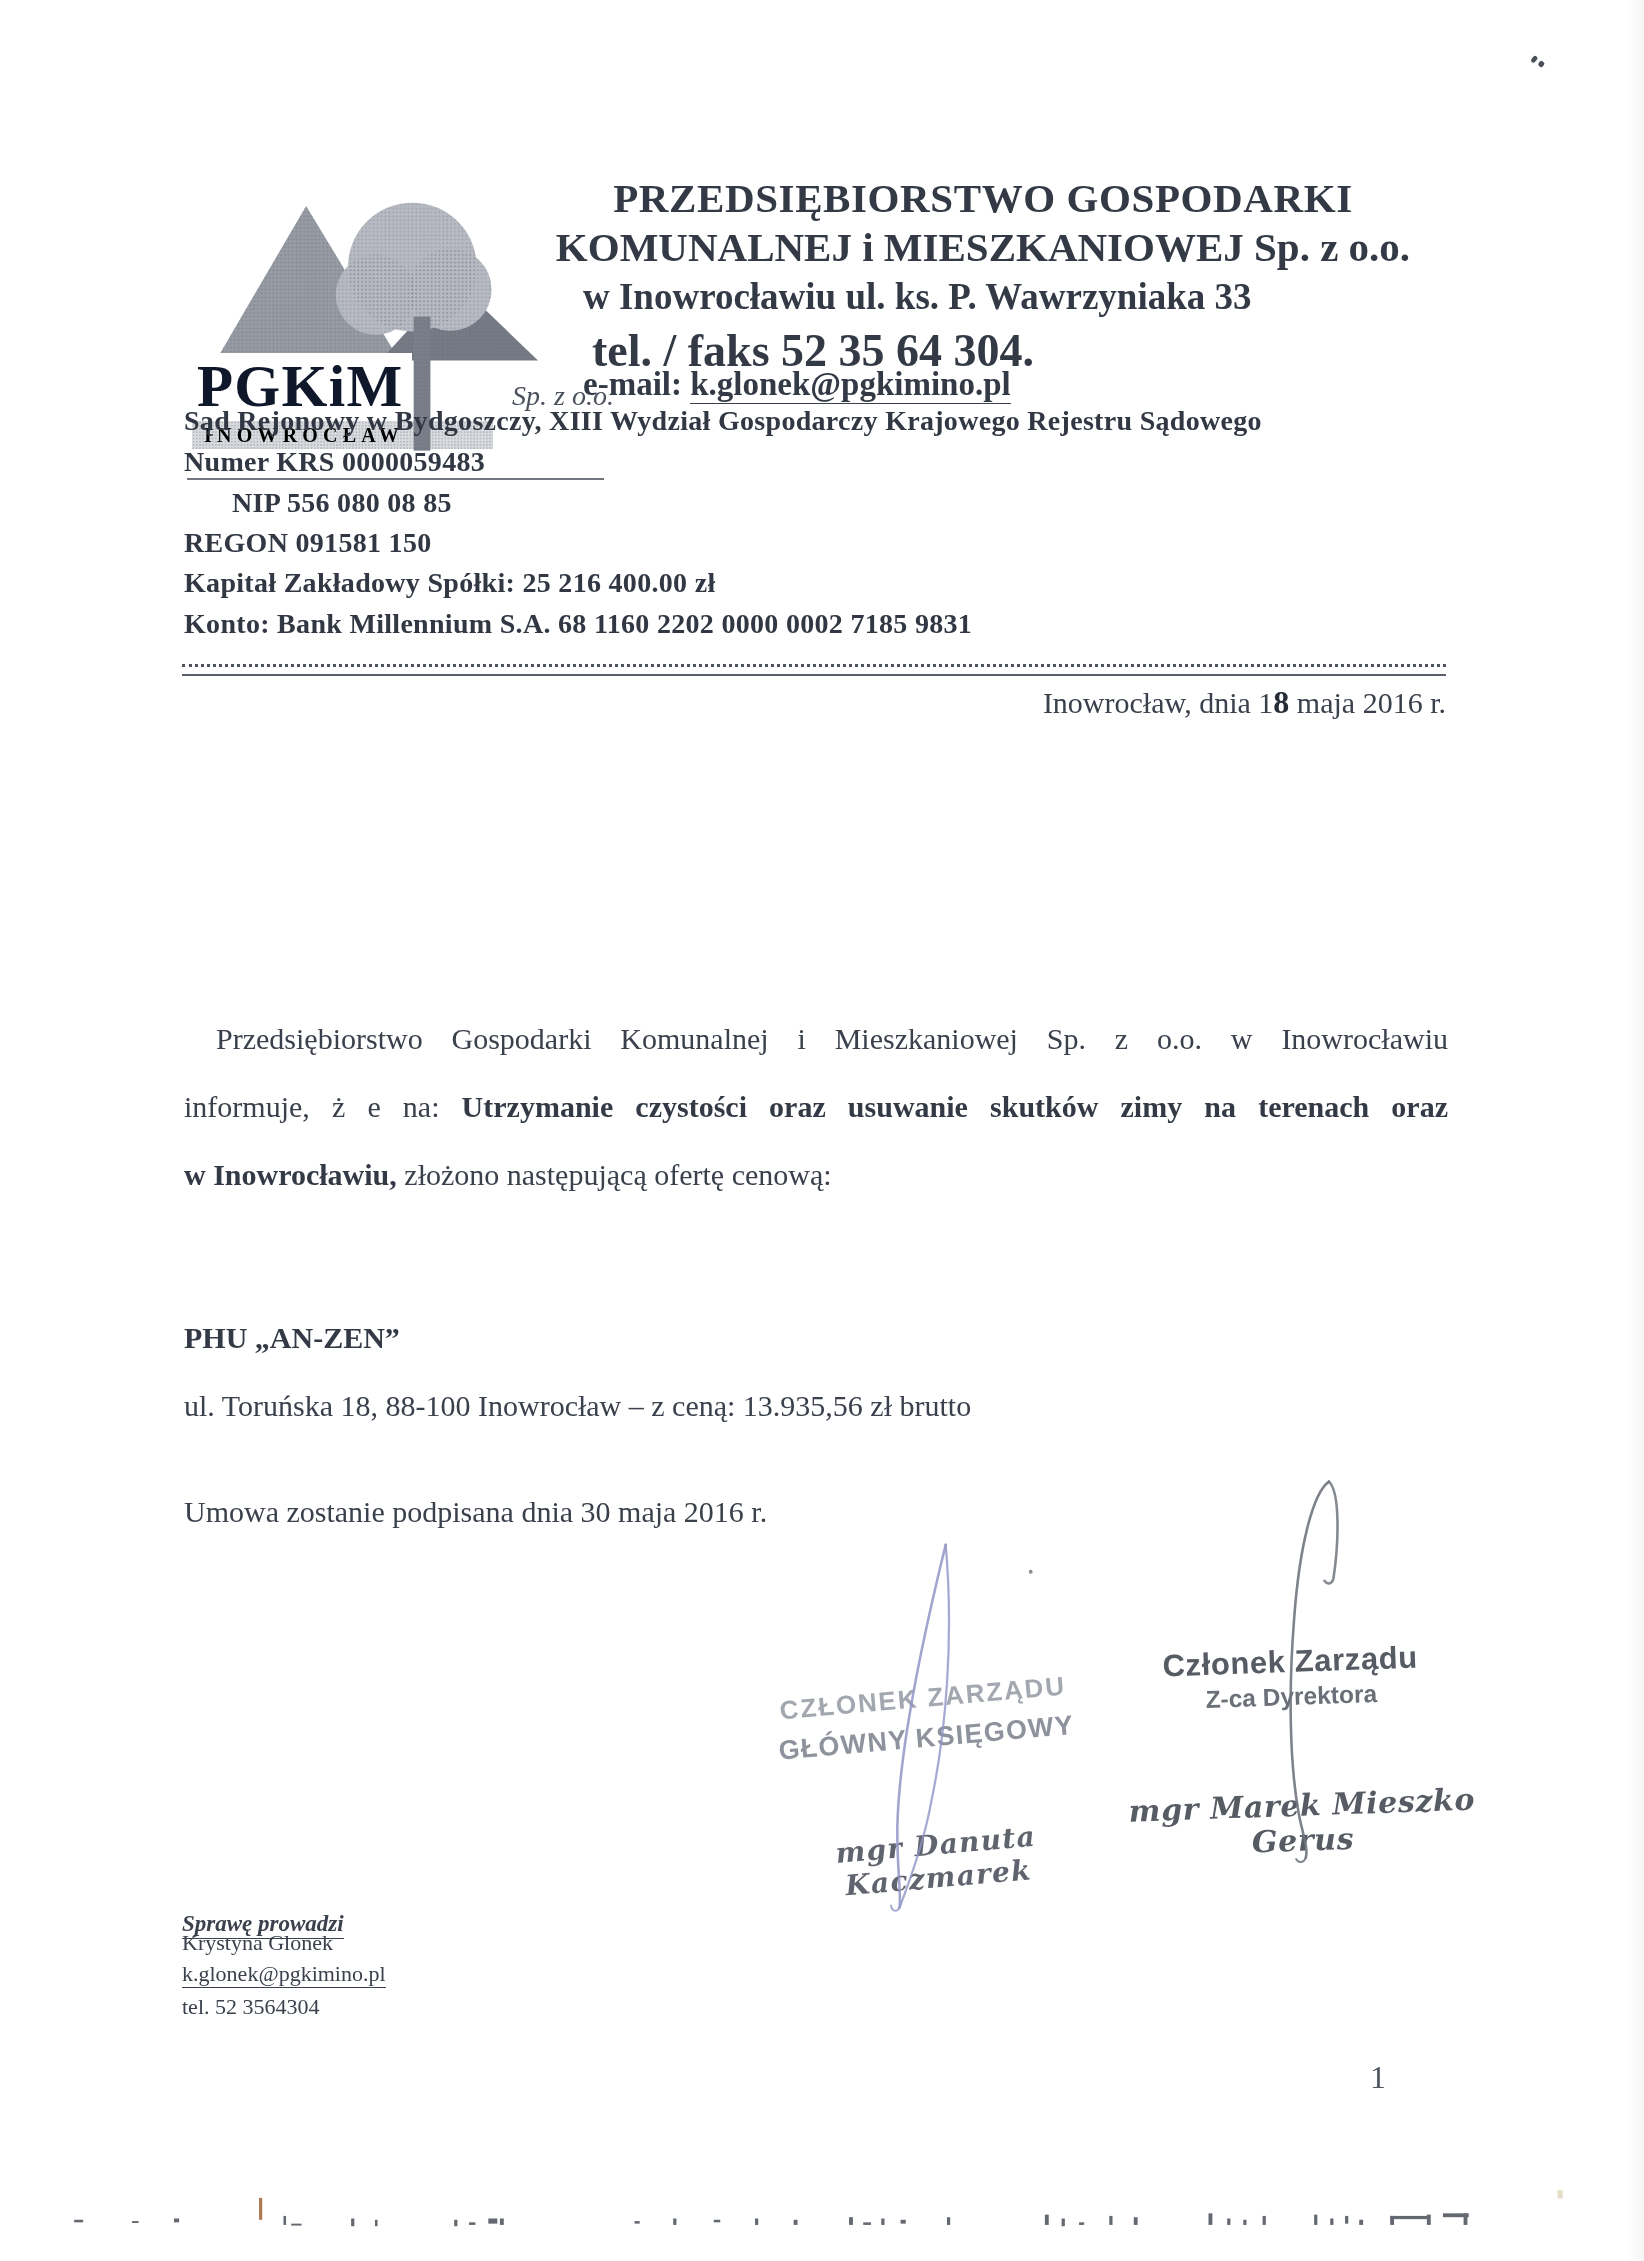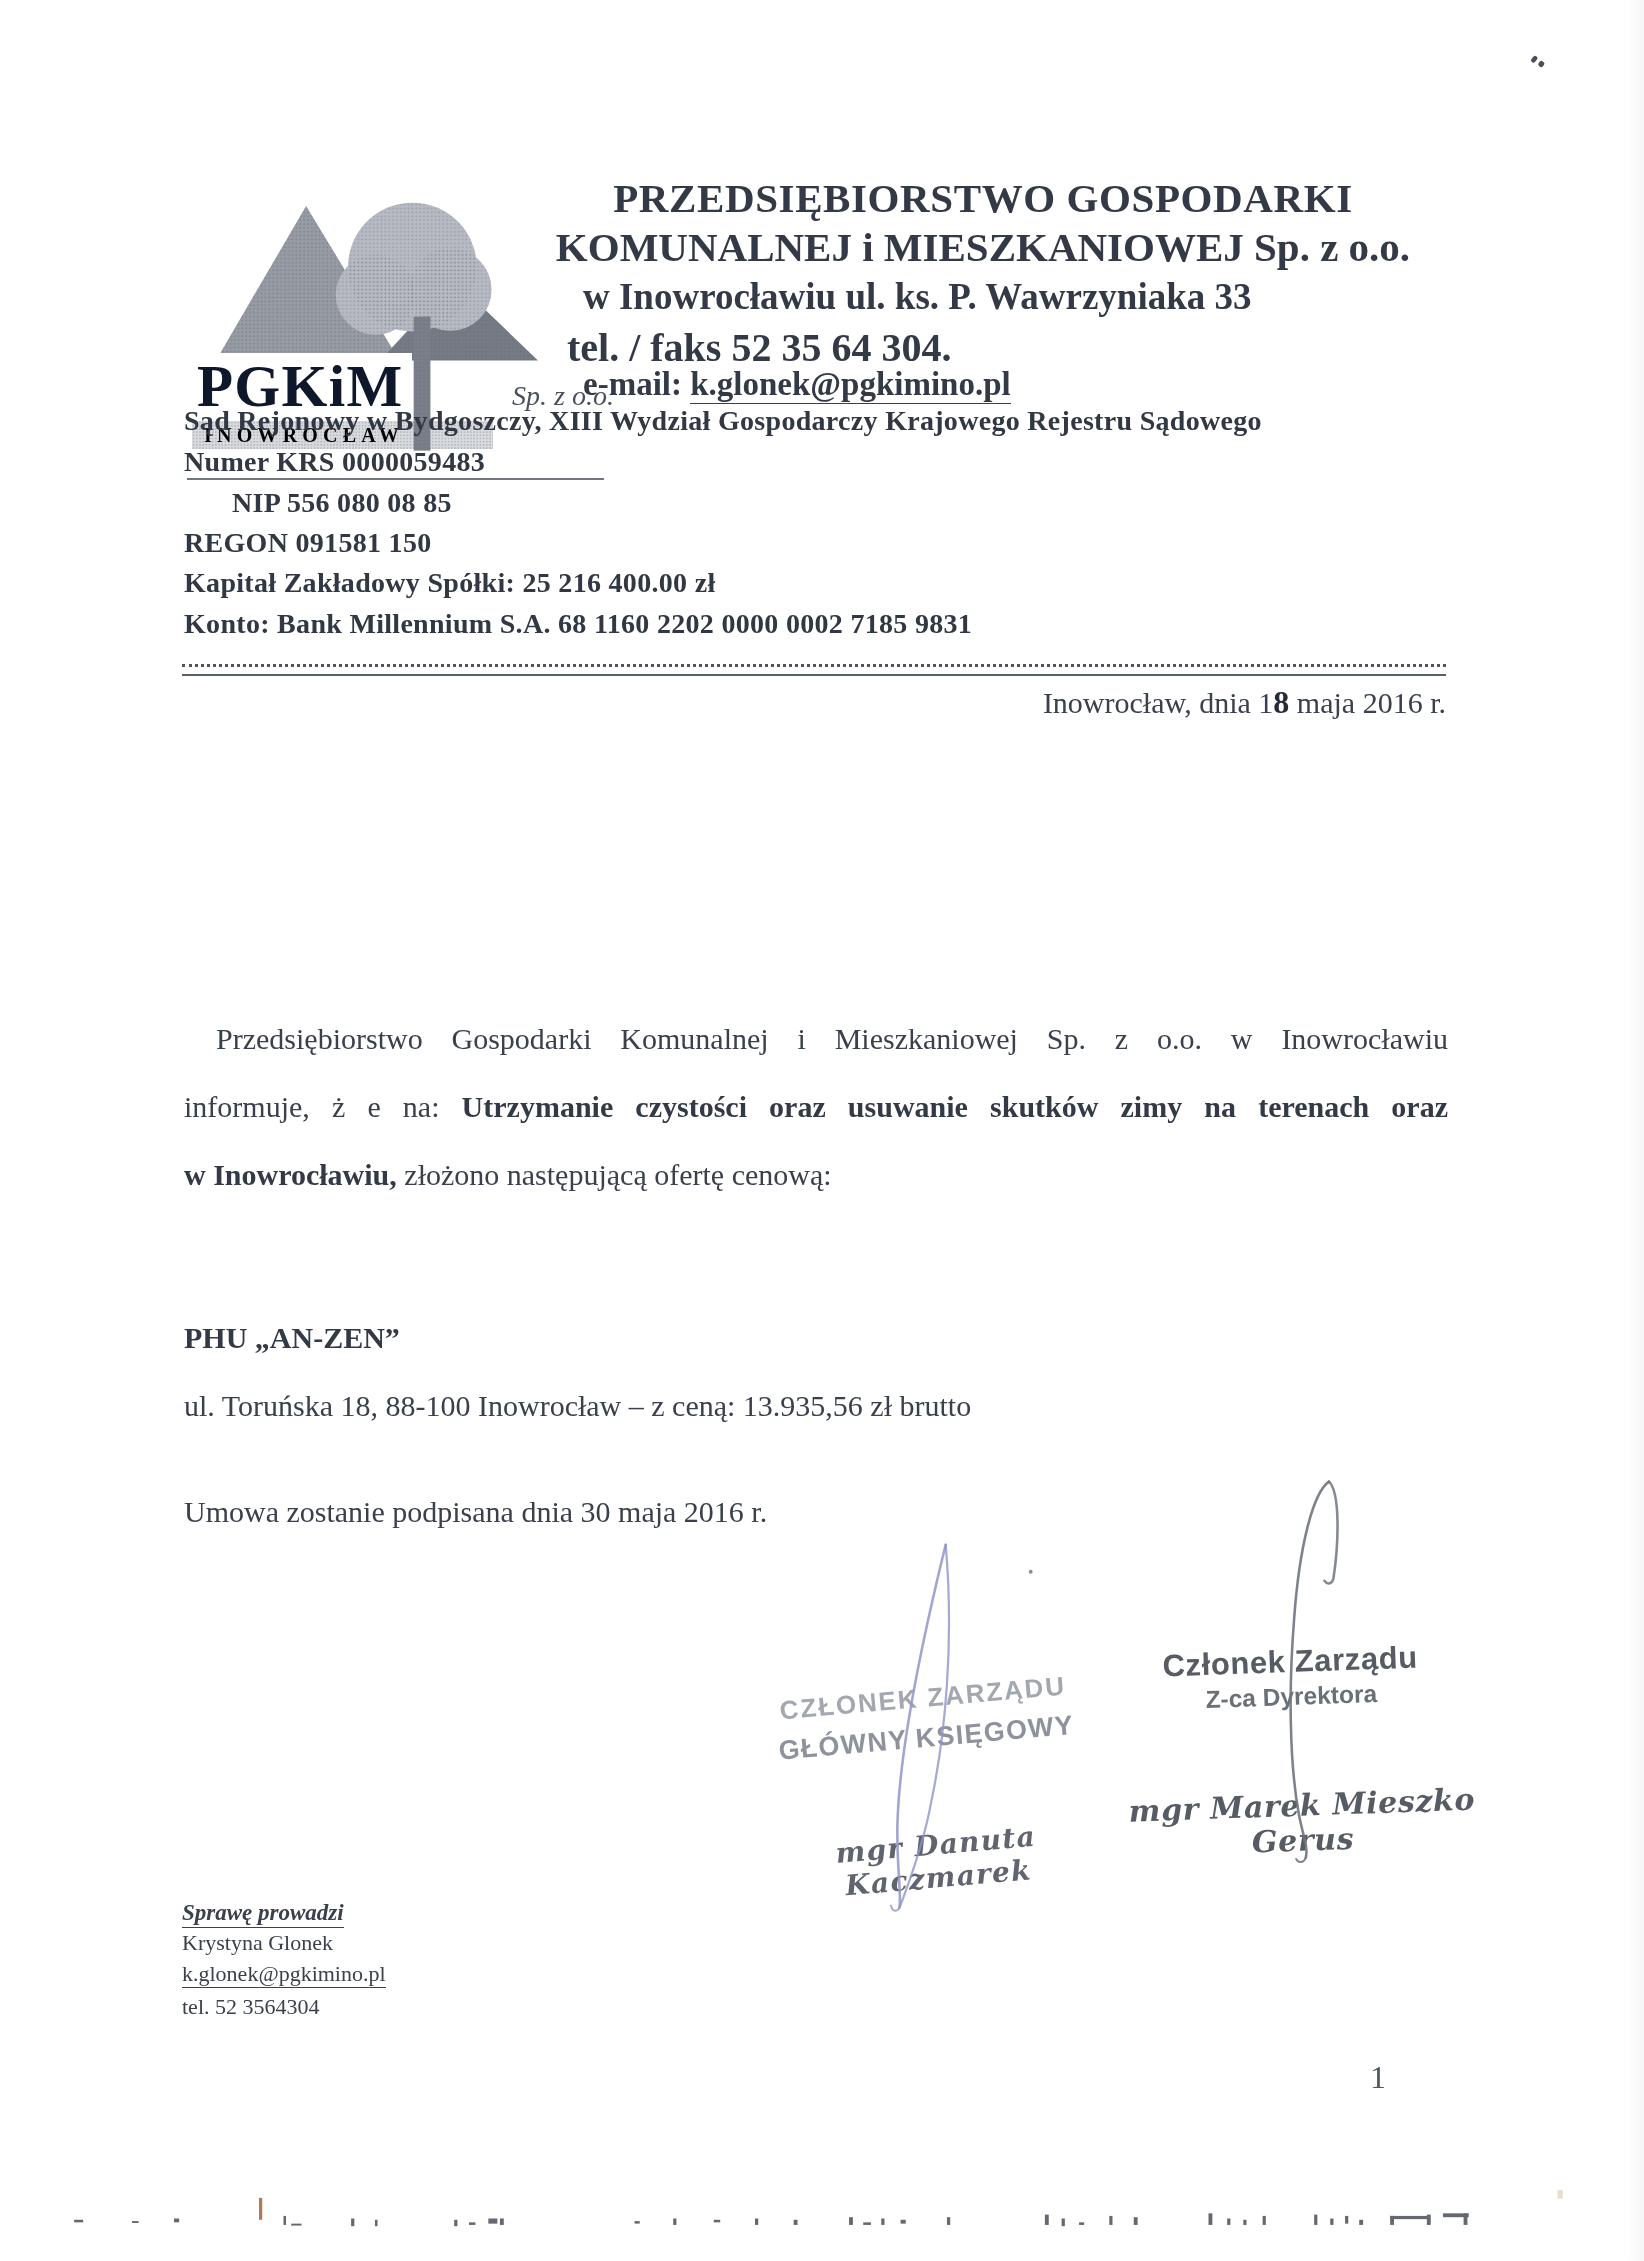--- a/index.html
+++ b/index.html
@@ -31,21 +31,21 @@
     left:204px;top:424px;width:200px;text-align:center;font-size:20px;font-weight:bold;
     letter-spacing:5.2px;color:#000000;
   }
   .logo-rule{left:187px;top:478px;width:417px;height:1.9px;background:#72777f;}
 
   
   .hdr{left:528px;top:169px;width:910px;color:#333a46;font-weight:bold;}
   .hdr-l1{left:0;top:5.2px;width:910px;text-align:center;font-size:41px;letter-spacing:0.6px;}
   .hdr-l2{left:0;top:54px;width:910px;text-align:center;font-size:41px;}
   .hdr-l3{left:55px;top:106px;font-size:37px;}
-  .hdr-l4{left:39px;top:155px;font-size:40px;font-family:Liberation Serif, serif;}
+  .hdr-l4{left:64px;top:155px;font-size:46px;font-family:Liberation Serif, serif;}
   .hdr-l5{left:55px;top:197px;font-size:33px;}
   .hdr-email{border-bottom:1.9px solid #3a404c;padding-bottom:1.3px;}
 
   
   .reg{left:184px;top:405px;width:1288px;font-weight:bold;color:#313844;font-size:28px;}
   .reg div{position:absolute;white-space:nowrap;letter-spacing:0.3px;}
 
   
   .dotrule{left:182px;top:664px;width:1264px;height:0;border-top:3.2px dotted #4e545e;}
   .solidrule{left:182px;top:674px;width:1264px;height:1.9px;background:#59606b;}
@@ -237,21 +237,21 @@
         <rect x="2158" y="3440" width="6" height="14"></rect>
           <rect x="2158" y="3440" width="60" height="5"></rect>
         <rect x="2215" y="3438" width="6" height="16"></rect>
           <rect x="2240" y="3436" width="40" height="6"></rect>
         <rect x="2272" y="3436" width="6" height="18"></rect>
       </g>
     </g>
   </svg>
 
   <div class="abs handler">
-    <div class="row" style="top:6px;">
+    <div class="row" style="top:17px;">
       <span class="lbl" style="font-size:23px;">Sprawę prowadzi</span>
     </div>
     <div class="row" style="top:36px;">Krystyna Glonek</div>
     <div class="row" style="top:67px;">
       <span class="u">k.glonek@pgkimino.pl</span>
     </div>
     <div class="row" style="top:100px;">tel. 52 3564304</div>
   </div>
 
   <div class="abs pagenum">1</div>

